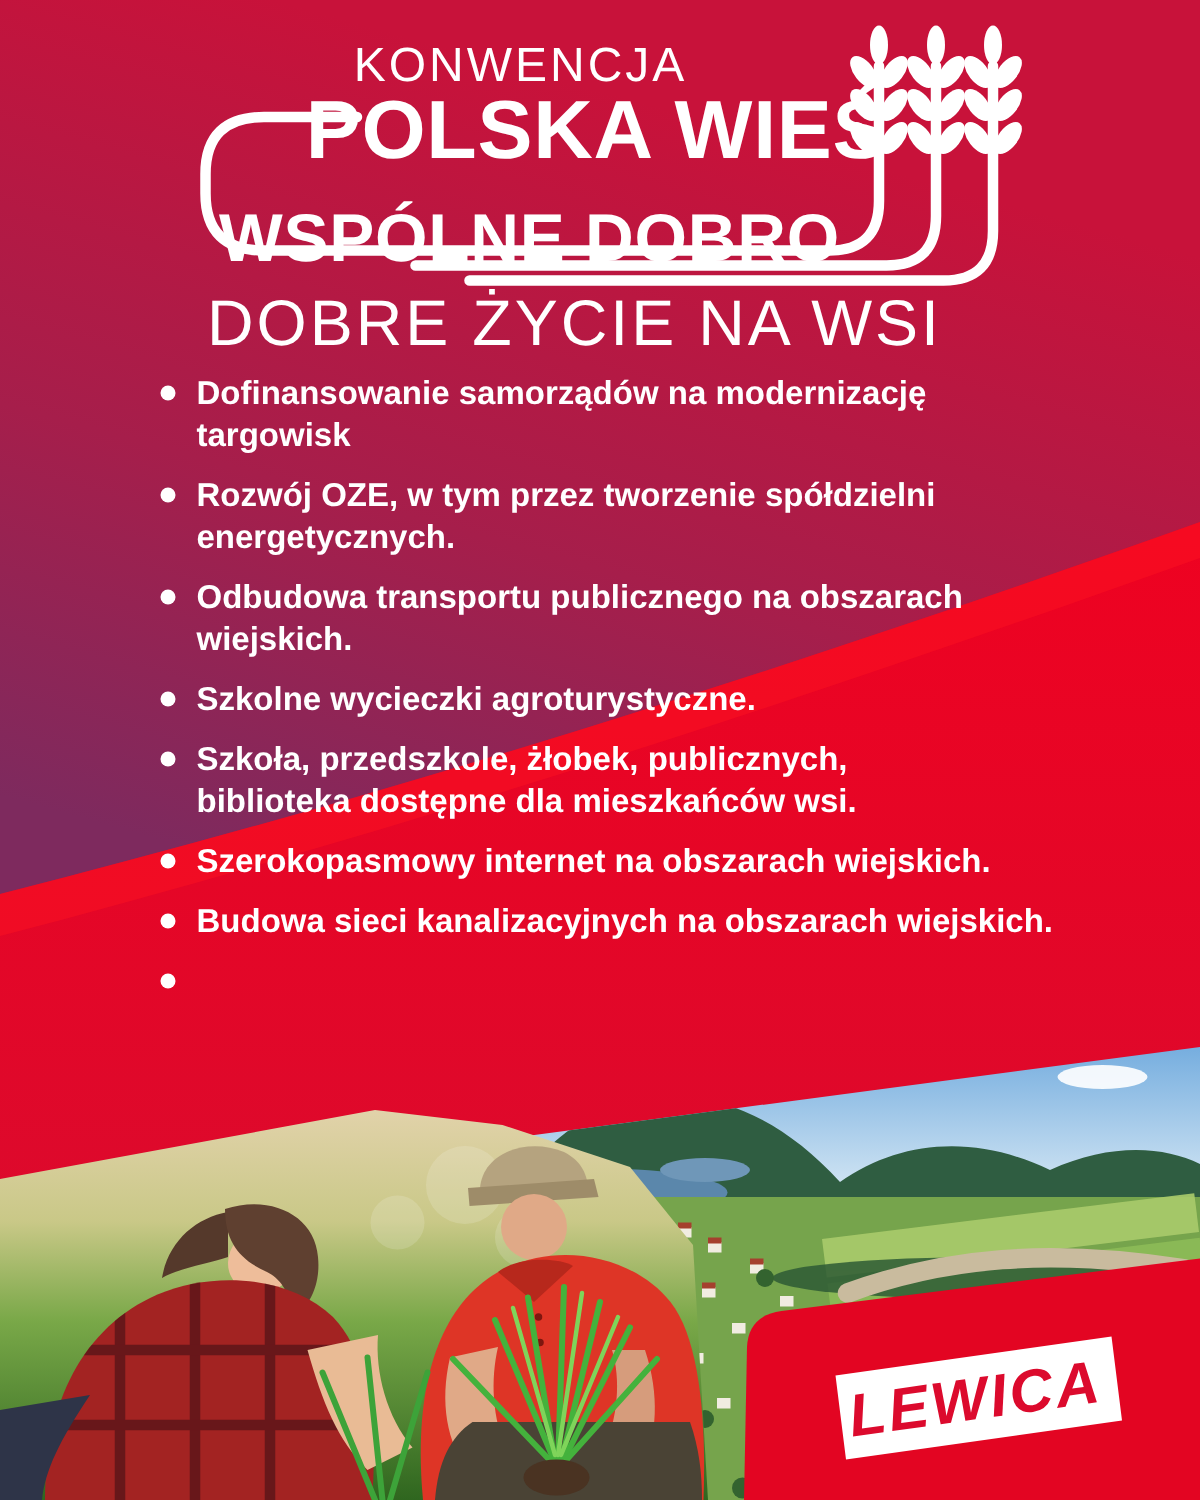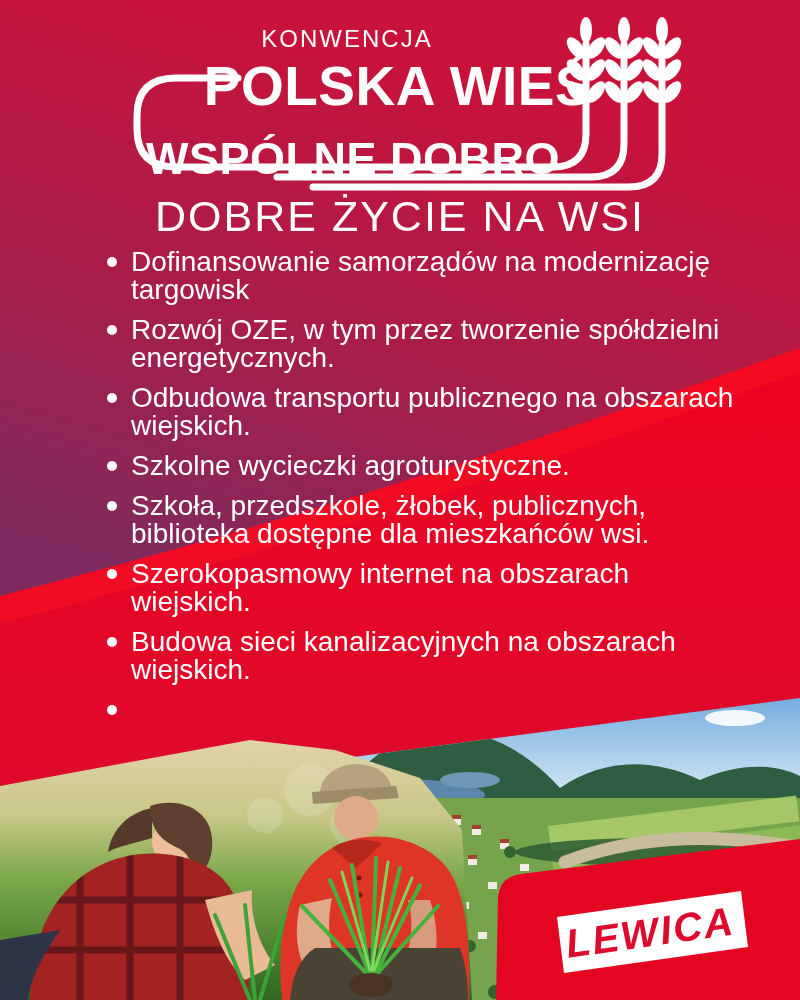--- a/index.html
+++ b/index.html
@@ -2,27 +2,27 @@
 <html><head>
 <meta charset="utf-8">
 <style>
   html,body{margin:0;padding:0;background:#222;}
   .poster{
     position:relative;width:800px;height:1000px;overflow:hidden;
     font-family:"Liberation Sans",sans-serif;color:#fff;background:#c51538;
   }
   .poster svg.art{position:absolute;left:0;top:0;width:800px;height:1000px;display:block;}
   .ovl{position:absolute;transform:translateX(-50%);white-space:nowrap;}
-  .kicker{left:347px;top:25px;font-size:24px;font-weight:400;letter-spacing:2px;}
+  .kicker{left:347px;top:25px;font-size:32px;font-weight:400;letter-spacing:2px;}
   .title1{left:398px;top:54px;font-size:55px;font-weight:700;letter-spacing:.5px;}
   .title2{left:353px;top:100px;font-size:45px;font-weight:700;letter-spacing:.5px;margin-top:33px;}
-  .heading{left:400px;top:192px;font-size:43px;font-weight:300;letter-spacing:2px;}
+  .heading{left:383px;top:192px;font-size:43px;font-weight:300;letter-spacing:2px;}
   .bullets{position:absolute;left:106px;top:248px;width:650px;}
   .bullet-item{position:relative;padding-left:25px;margin-bottom:12px;
-    font-size:28px;font-weight:400;line-height:28px;white-space:pre-line;}
+    font-size:22px;font-weight:700;line-height:28px;white-space:pre-line;}
   .dot{position:absolute;left:1px;top:9px;width:10px;height:10px;border-radius:50%;background:#fff;}
 </style>
 </head>
 <body>
 
 <div class="poster">
 
   <svg class="art" viewBox="0 0 800 1000">
     <defs>
       <linearGradient id="gU" gradientUnits="userSpaceOnUse" x1="400" y1="60" x2="250" y2="600">

